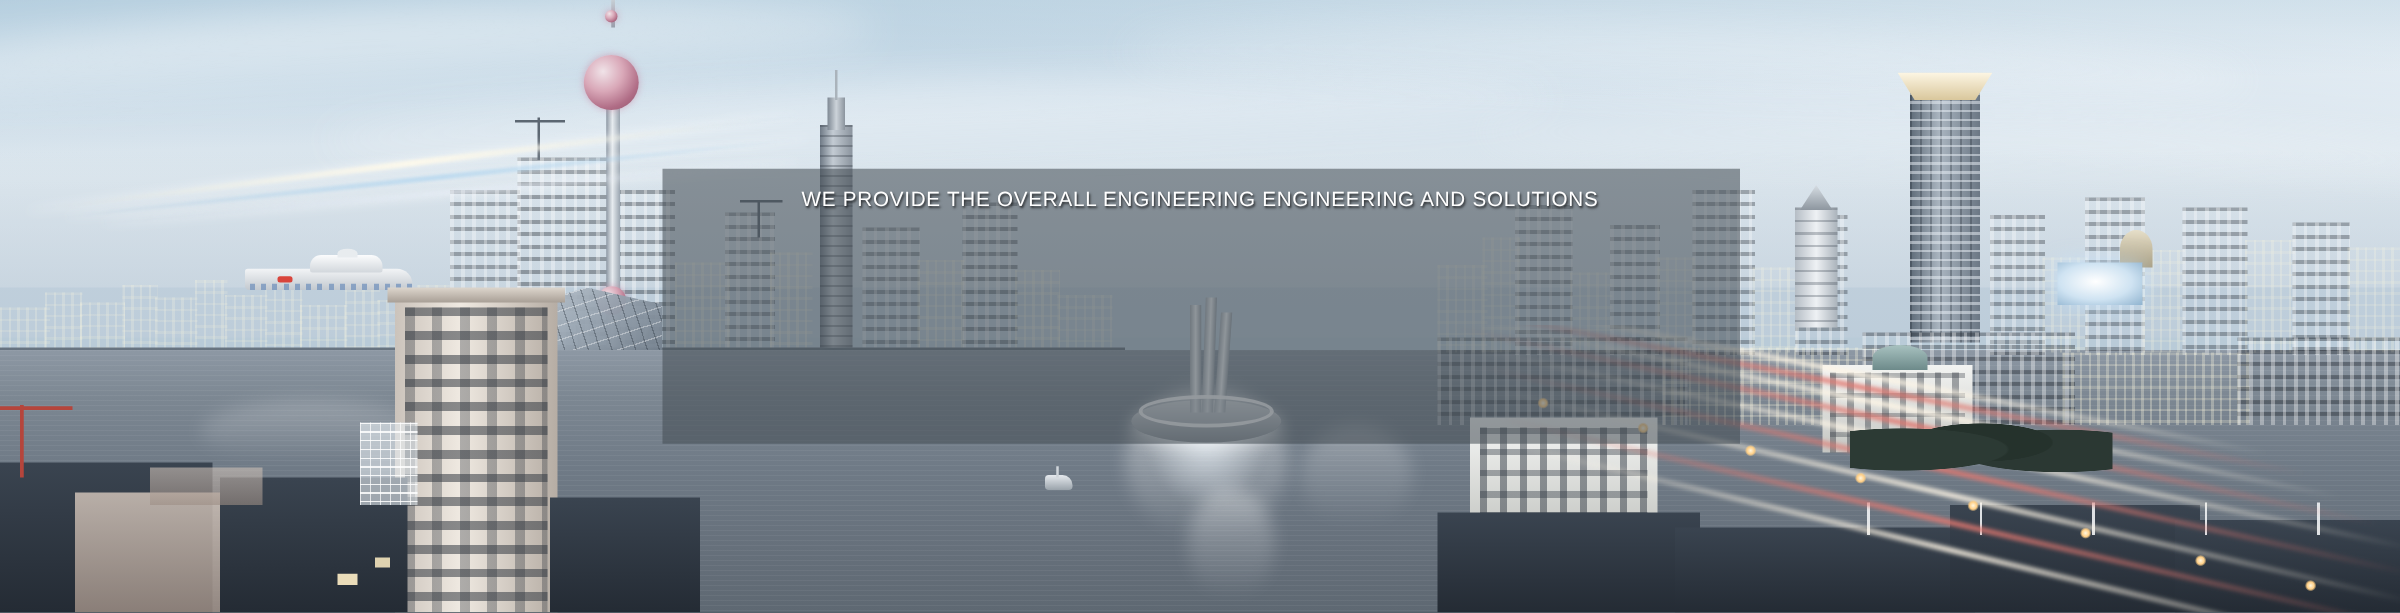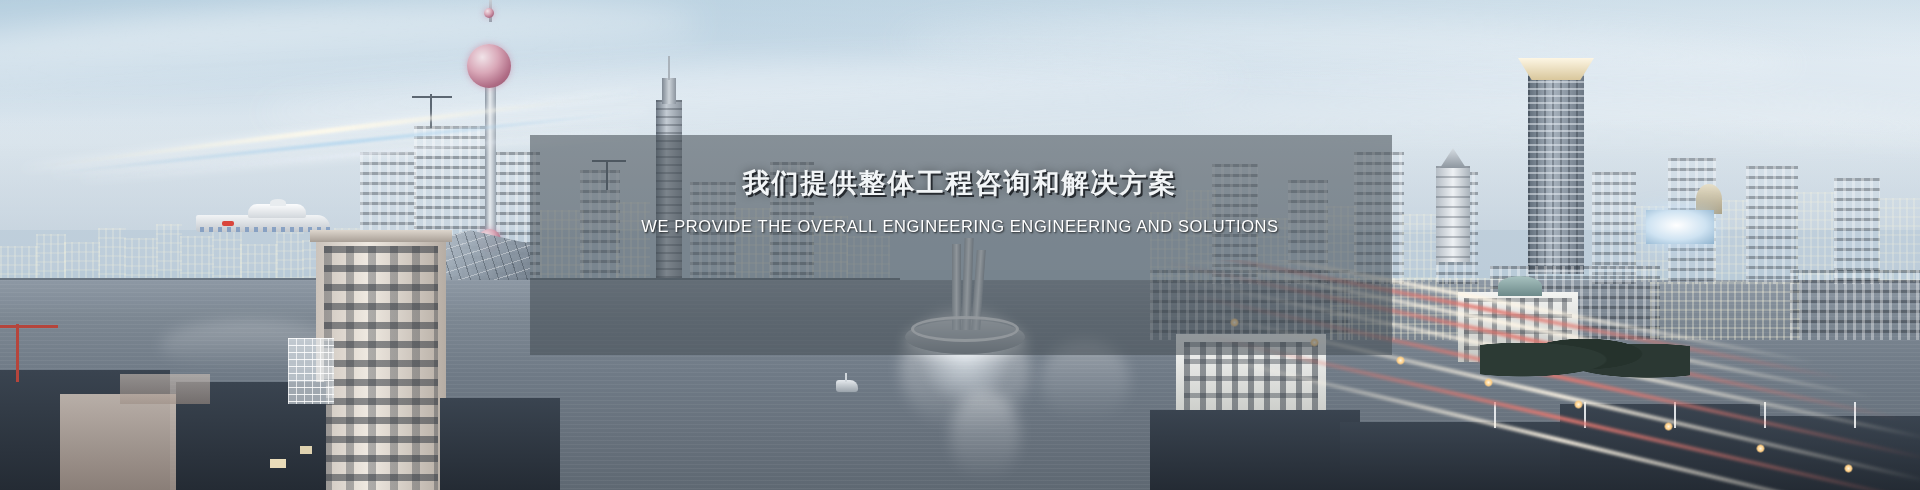--- a/index.html
+++ b/index.html
@@ -458,17 +458,16 @@
   </div>
 
   <div style="position:absolute; left:1480px; bottom:108px; width:210px; height:56px;
               background:radial-gradient(ellipse at 20% 60%, #2c3a34 0 35%, transparent 36%),
                          radial-gradient(ellipse at 50% 50%, #25322c 0 38%, transparent 39%),
                          radial-gradient(ellipse at 80% 62%, #2b3833 0 34%, transparent 35%);"></div>
 
   <div class="overlay"></div>
 
   <div class="copy">
-    <div class="subline">我们提供整体工程咨询和解决方案</div>
     <div class="engline">WE PROVIDE THE OVERALL ENGINEERING ENGINEERING AND SOLUTIONS</div>
   </div>
 
 </div>
 
 </body></html>

